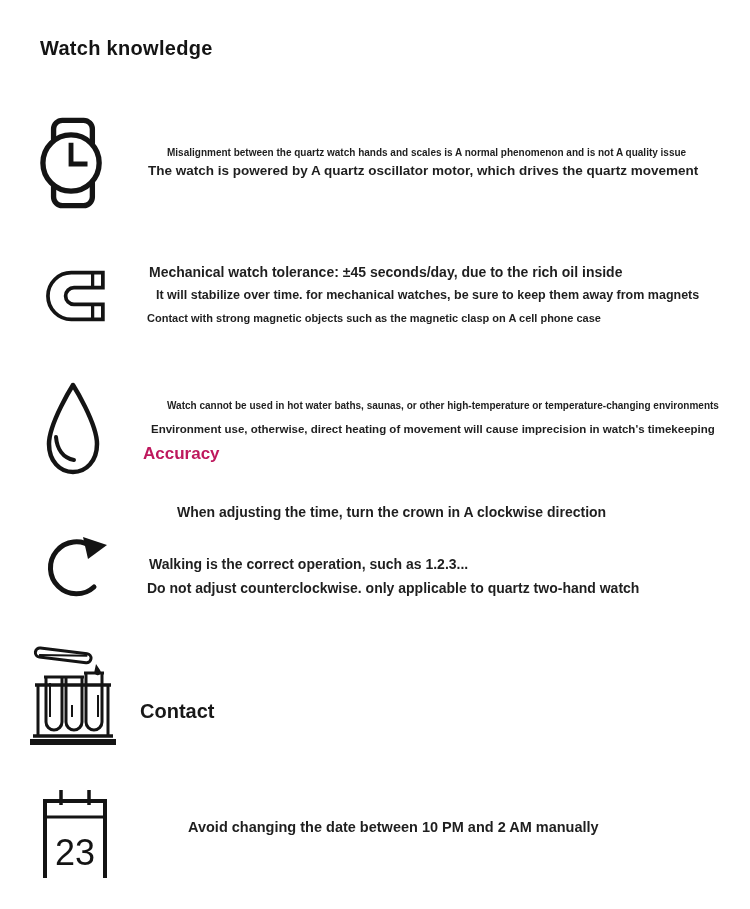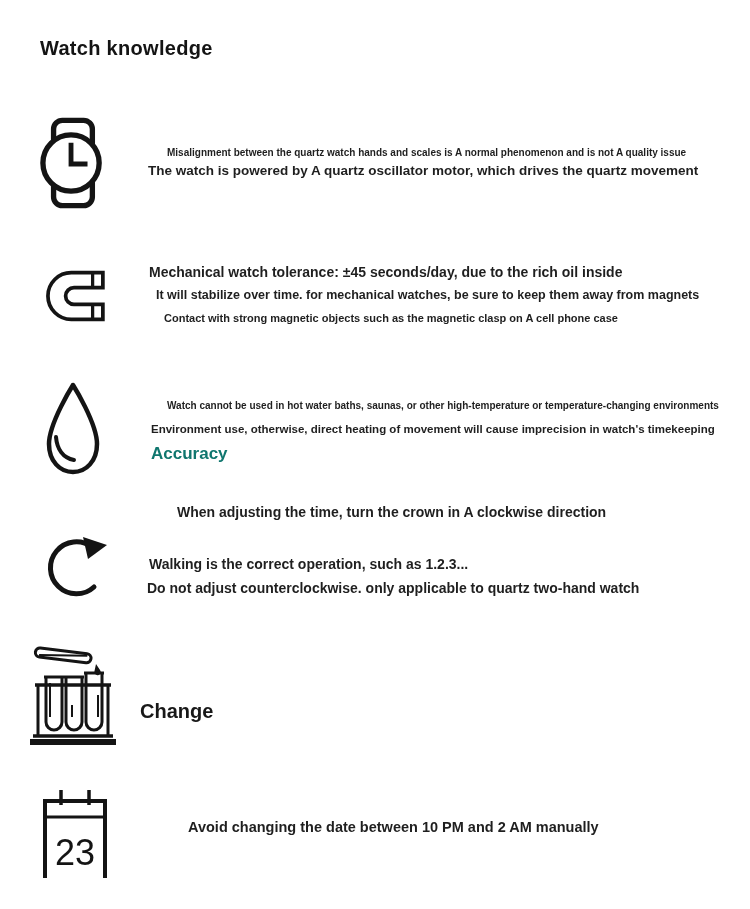--- a/index.html
+++ b/index.html
@@ -22,21 +22,21 @@
     white-space:nowrap;
     color:#1f1f1f;
   }
   .fs-xs{font-size:10px;}
   .fs-sm{font-size:11px;}
   .fs-smm{font-size:11.5px;}
   .fs-md{font-size:12.5px;}
   .fs-mdl{font-size:13.5px;}
   .fs-lg{font-size:14px;}
   .fs-lgx{font-size:14.5px;}
-  .h-acc{font-size:17px;color:#0f766e;margin-left:8px;}
+  .h-acc{font-size:17px;color:#be185d;}
   .h-con{font-size:20px;color:#181818;}
   .icon{position:absolute;}
   .stroke{fill:none;stroke:#141414;}
 </style>
 </head>
 <body>
 
 <div class="canvas">
 
   <div class="page-title">Watch knowledge</div>
@@ -48,21 +48,21 @@
   </svg>
   <div class="t fs-xs" style="left:167px;top:147px;">Misalignment between the quartz watch hands and scales is A normal phenomenon and is not A quality issue</div>
   <div class="t fs-mdl" style="left:148px;top:163px;">The watch is powered by A quartz oscillator motor, which drives the quartz movement</div>
 
   <svg class="icon" style="left:42px;top:269px;" width="64" height="54" viewBox="0 0 66 58">
     <path class="stroke" d="M64,4 H30 A25,25 0 0 0 30,54 H64 V38 H33 A9,9 0 0 1 33,20 H64 Z" stroke-width="4"></path>
     <path class="stroke" d="M53,4 V20 M53,38 V54" stroke-width="3.5"></path>
   </svg>
   <div class="t fs-lg" style="left:149px;top:264px;">Mechanical watch tolerance: ±45 seconds/day, due to the rich oil inside</div>
   <div class="t fs-md" style="left:156px;top:288px;">It will stabilize over time. for mechanical watches, be sure to keep them away from magnets</div>
-  <div class="t fs-sm" style="left:164px;top:312px;">Contact with strong magnetic objects such as the magnetic clasp on A cell phone case</div>
+  <div class="t fs-sm" style="left:147px;top:312px;">Contact with strong magnetic objects such as the magnetic clasp on A cell phone case</div>
 
   <svg class="icon" style="left:42px;top:381px;" width="62" height="98" viewBox="0 0 62 96">
     <path class="stroke" d="M31,3 C31,3 7,41 7,62 C7,79 17.8,90 31,90 C44.2,90 55,79 55,62 C55,41 31,3 31,3 Z" stroke-width="4.5" stroke-linejoin="round"></path>
     <path class="stroke" d="M14,55 C15,67 21,76 32,78" stroke-width="4" stroke-linecap="round"></path>
   </svg>
   <div class="t fs-xs" style="left:139px;top:400px;margin-left:28px;">Watch cannot be used in hot water baths, saunas, or other high-temperature or temperature-changing environments</div>
   <div class="t fs-smm" style="left:151px;top:423px;">Environment use, otherwise, direct heating of movement will cause imprecision in watch's timekeeping</div>
   <div class="t h-acc" style="left:143px;top:444px;">Accuracy</div>
 
   <svg class="icon" style="left:40px;top:524px;" width="76" height="84" viewBox="0 0 76 76">
@@ -88,21 +88,21 @@
       <path d="M14,34 H34"></path>
       <path d="M20,40 V74" stroke-width="2"></path>
       <path d="M36,34 V79 a8,8 0 0 0 16,0 V34"></path>
       <path d="M34,34 H54"></path>
       <path d="M42,62 V74" stroke-width="2"></path>
       <path d="M56,30 V79 a8,8 0 0 0 16,0 V30"></path>
       <path d="M54,30 H74"></path>
       <path d="M68,52 V74" stroke-width="2"></path>
     </g>
   </svg>
-  <div class="t h-con" style="left:140px;top:700px;">Change</div>
+  <div class="t h-con" style="left:140px;top:700px;">Contact</div>
 
   <svg class="icon" style="left:40px;top:788px;" width="70" height="100" viewBox="0 0 70 100">
     <path class="stroke" d="M21,2 V17 M49,2 V17" stroke-width="3.5"></path>
     <rect class="stroke" x="5" y="13" width="60" height="84" stroke-width="4"></rect>
     <path class="stroke" d="M5,29 H65" stroke-width="3"></path>
     <text x="35" y="77" text-anchor="middle" font-size="36" font-weight="400" font-family="&quot;Liberation Sans&quot;, sans-serif" fill="#141414">23</text>
   </svg>
   <div class="t fs-lgx" style="left:188px;top:819px;">Avoid changing the date between 10 PM and 2 AM manually</div>
   <div class="t fs-mdl" style="left:138px;top:878px;margin-left:12px;">Change the date</div>
 

